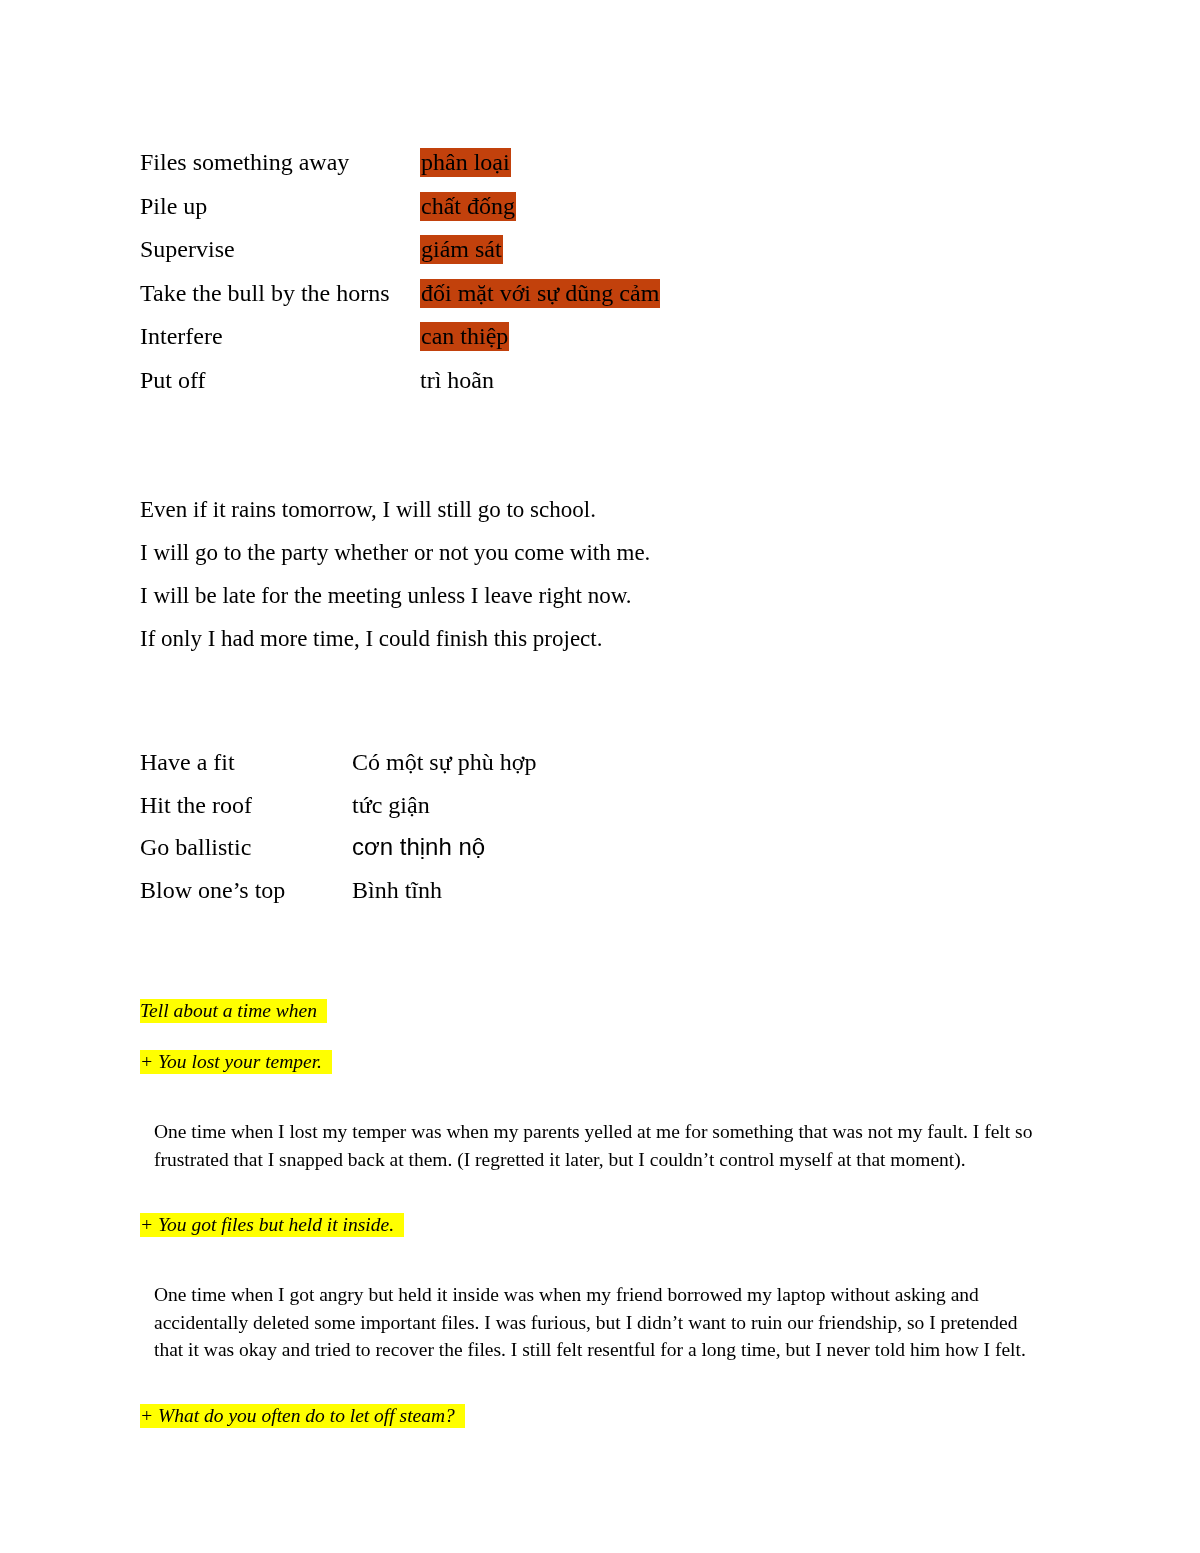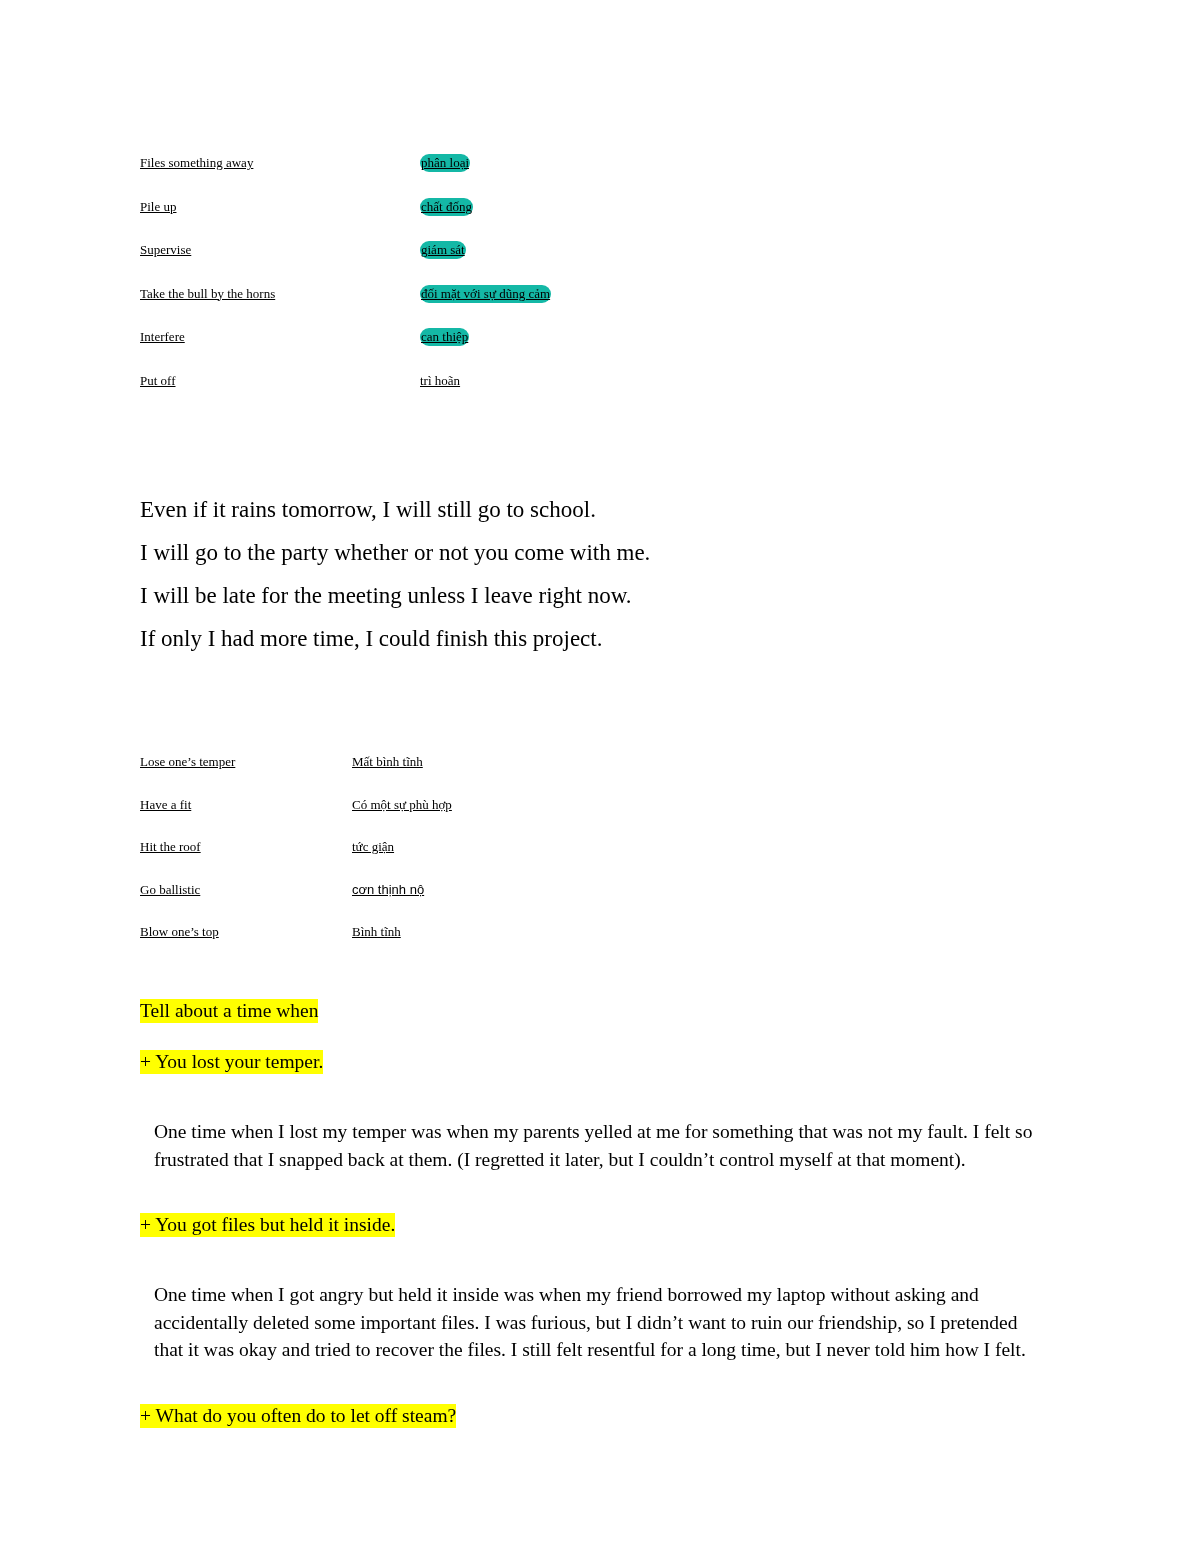--- a/index.html
+++ b/index.html
@@ -28,38 +28,36 @@
 
   
   .vocab-table {
     border-collapse: collapse;
     border-spacing: 0;
     table-layout: fixed;
   }
   .vocab-table td {
     padding: 0;
     vertical-align: top;
-    font-size: 13px;
+    font-size: 24px;
     line-height: 43.5px;
     white-space: nowrap;
-    text-decoration: underline;
   }
 
   
   #vocab-table-1 { margin-top: 0; }
   #vocab-table-1 .col-en { width: 280px; }
 
   
   #vocab-table-2 .col-en { width: 212px; }
   #vocab-table-2 td { line-height: 42.5px; }
 
   .vn-hl {
-    background: #14b8a6;
+    background: #c2410c;
     padding: 1px 1px 2px 1px;
-    border-radius: 9px;
   }
   .sans-vn {
     font-family: "Liberation Sans", "DejaVu Sans", sans-serif;
     font-size: 18px;
   }
 
   
   .sentence-list {
     margin: 0;
     padding: 0;
@@ -72,22 +70,23 @@
   }
 
   
   .prompt {
     font-size: 19.5px;
     line-height: 27px;
     margin: 0;
   }
   .prompt .hl {
     background: #ffff00;
-    padding: 1px 0 2px 0;
+    padding: 1px 10px 2px 0;
     box-decoration-break: clone;
+    font-style: italic;
     -webkit-box-decoration-break: clone;
   }
   .body-para {
     font-size: 19.5px;
     line-height: 27.5px;
     margin: 14px;
     text-align: left;
     max-width: 924px;
   }
 
@@ -142,24 +141,20 @@
       <li>I will go to the party whether or not you come with me.</li>
       <li>I will be late for the meeting unless I leave right now.</li>
       <li>If only I had more time, I could finish this project.</li>
     </ul>
   </div>
 
   <div class="blk-table2">
     <table class="vocab-table" id="vocab-table-2">
       <tbody>
         <tr>
-          <td class="col-en">Lose one’s temper</td>
-          <td>Mất bình tĩnh</td>
-        </tr>
-        <tr>
           <td class="col-en">Have a fit</td>
           <td>Có một sự phù hợp</td>
         </tr>
         <tr>
           <td class="col-en">Hit the roof</td>
           <td>tức giận</td>
         </tr>
         <tr>
           <td class="col-en">Go ballistic</td>
           <td class="sans-vn">cơn thịnh nộ</td>

